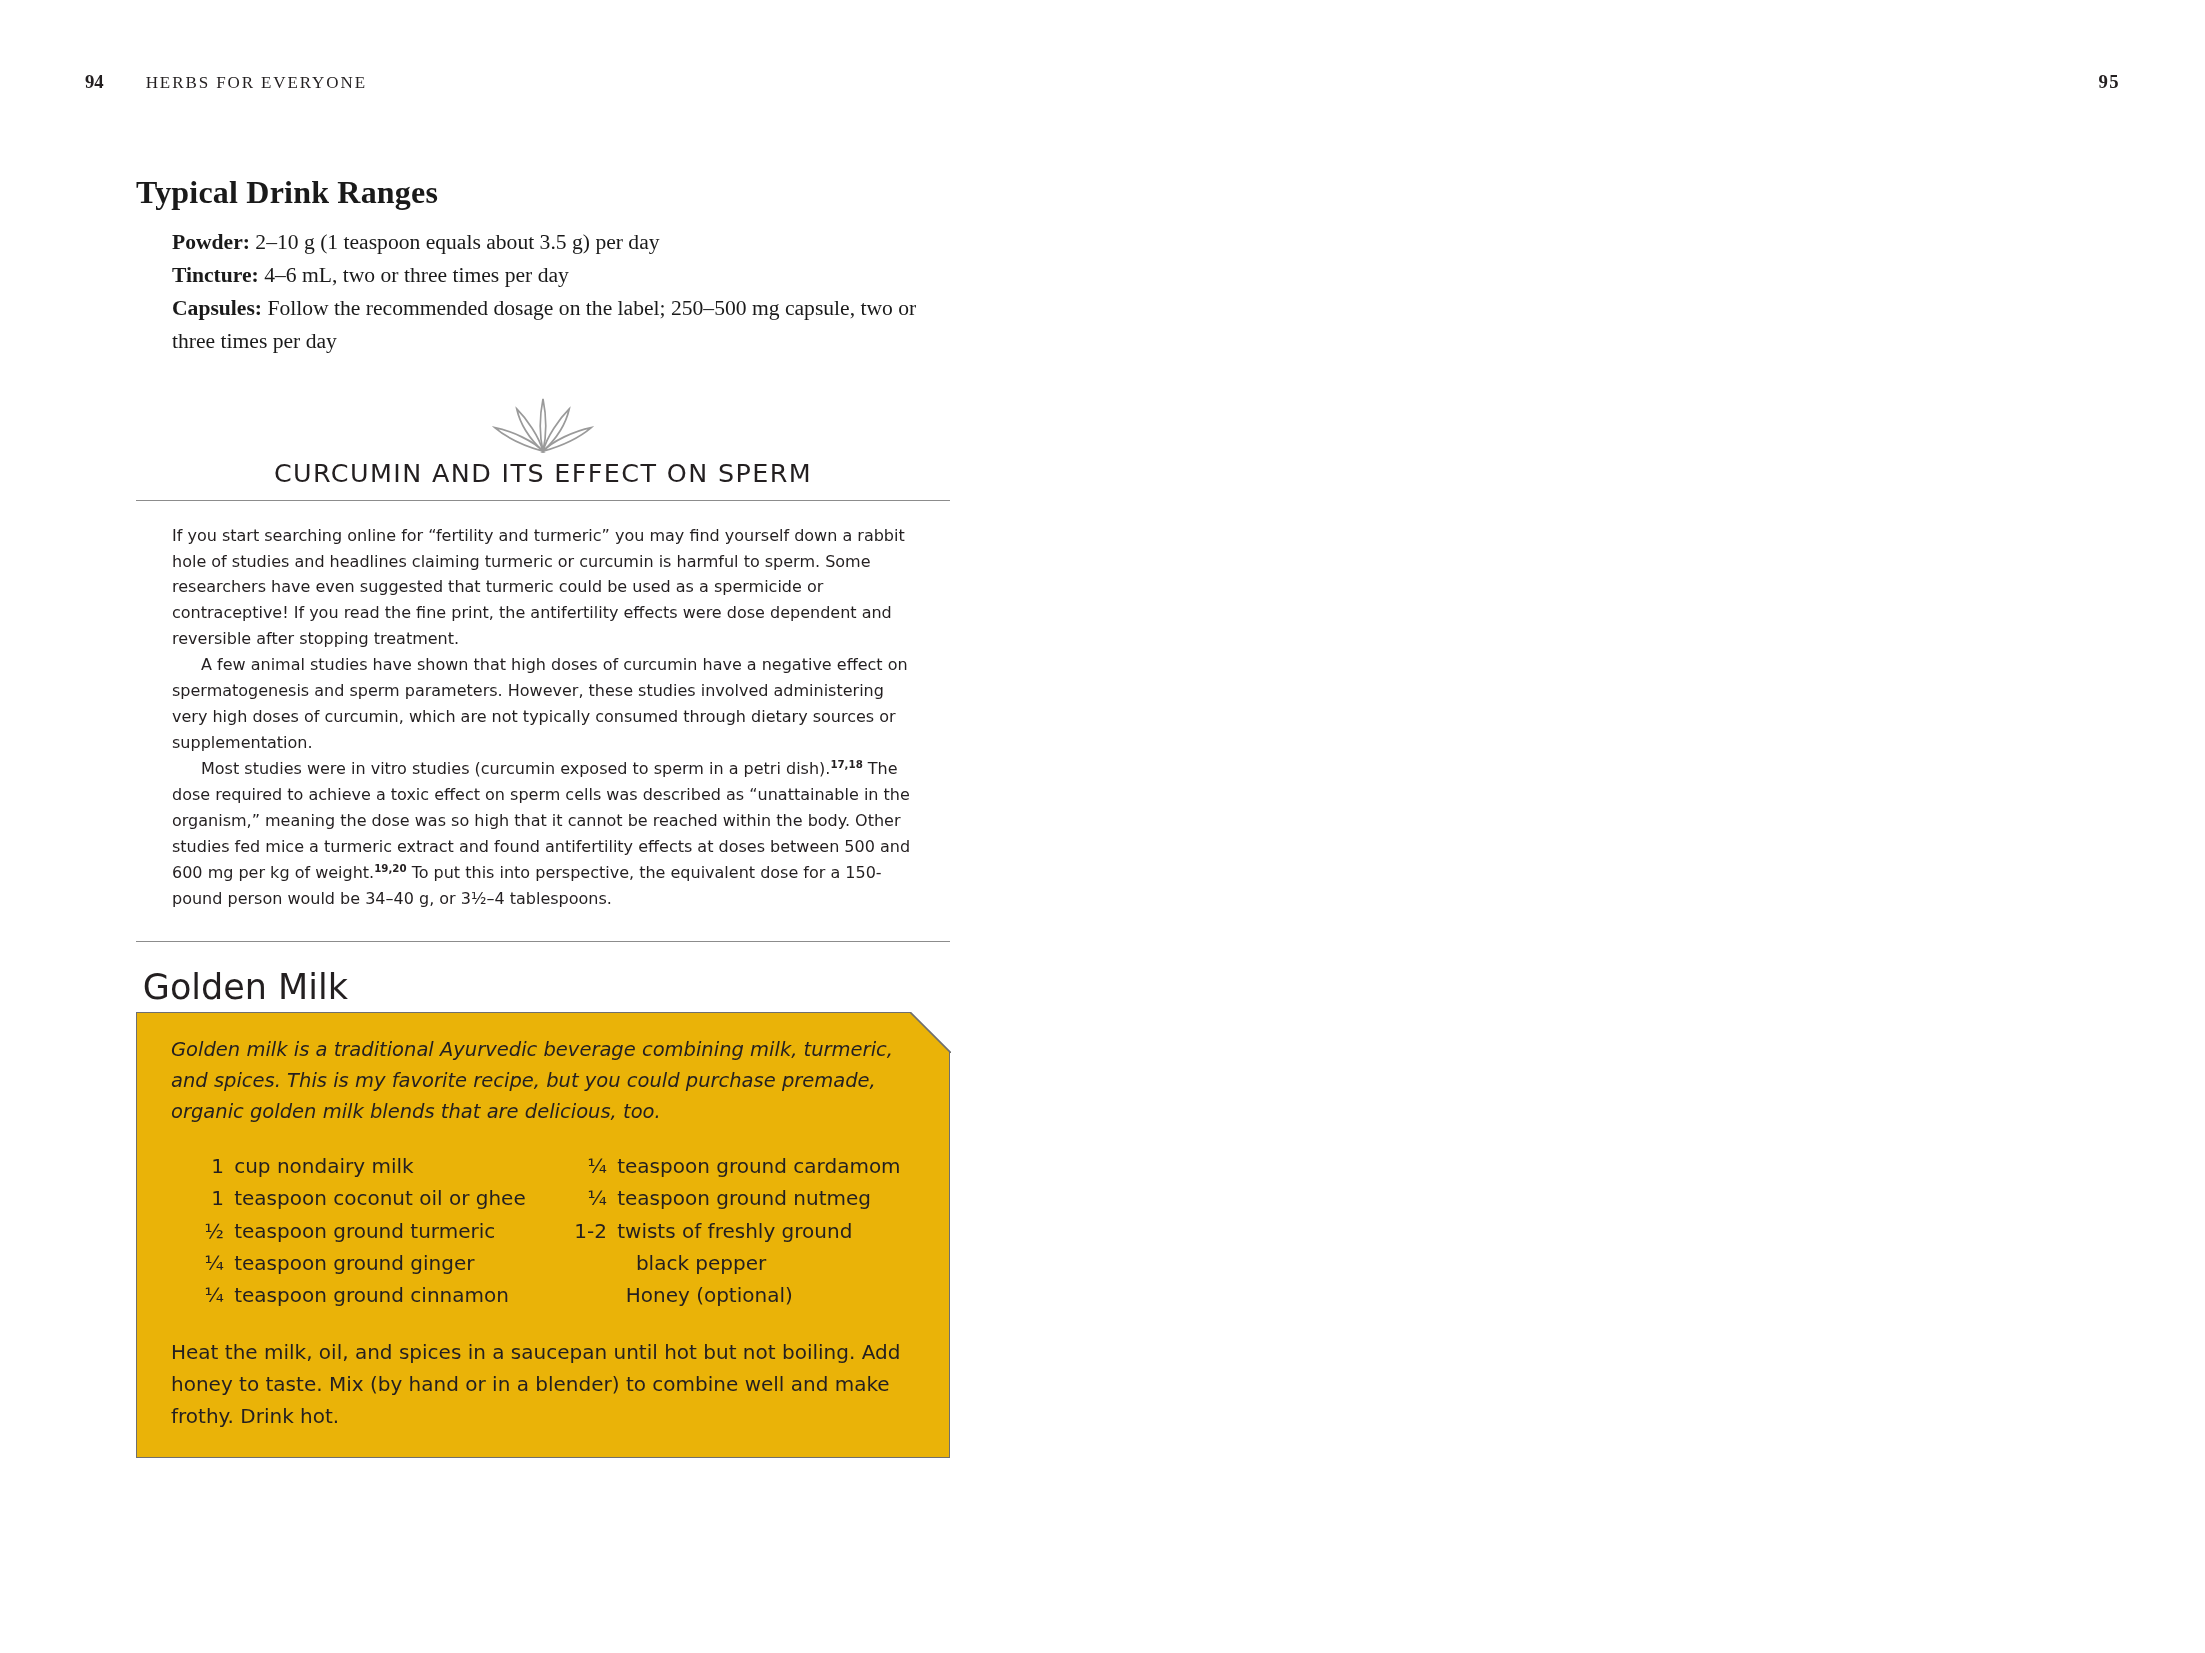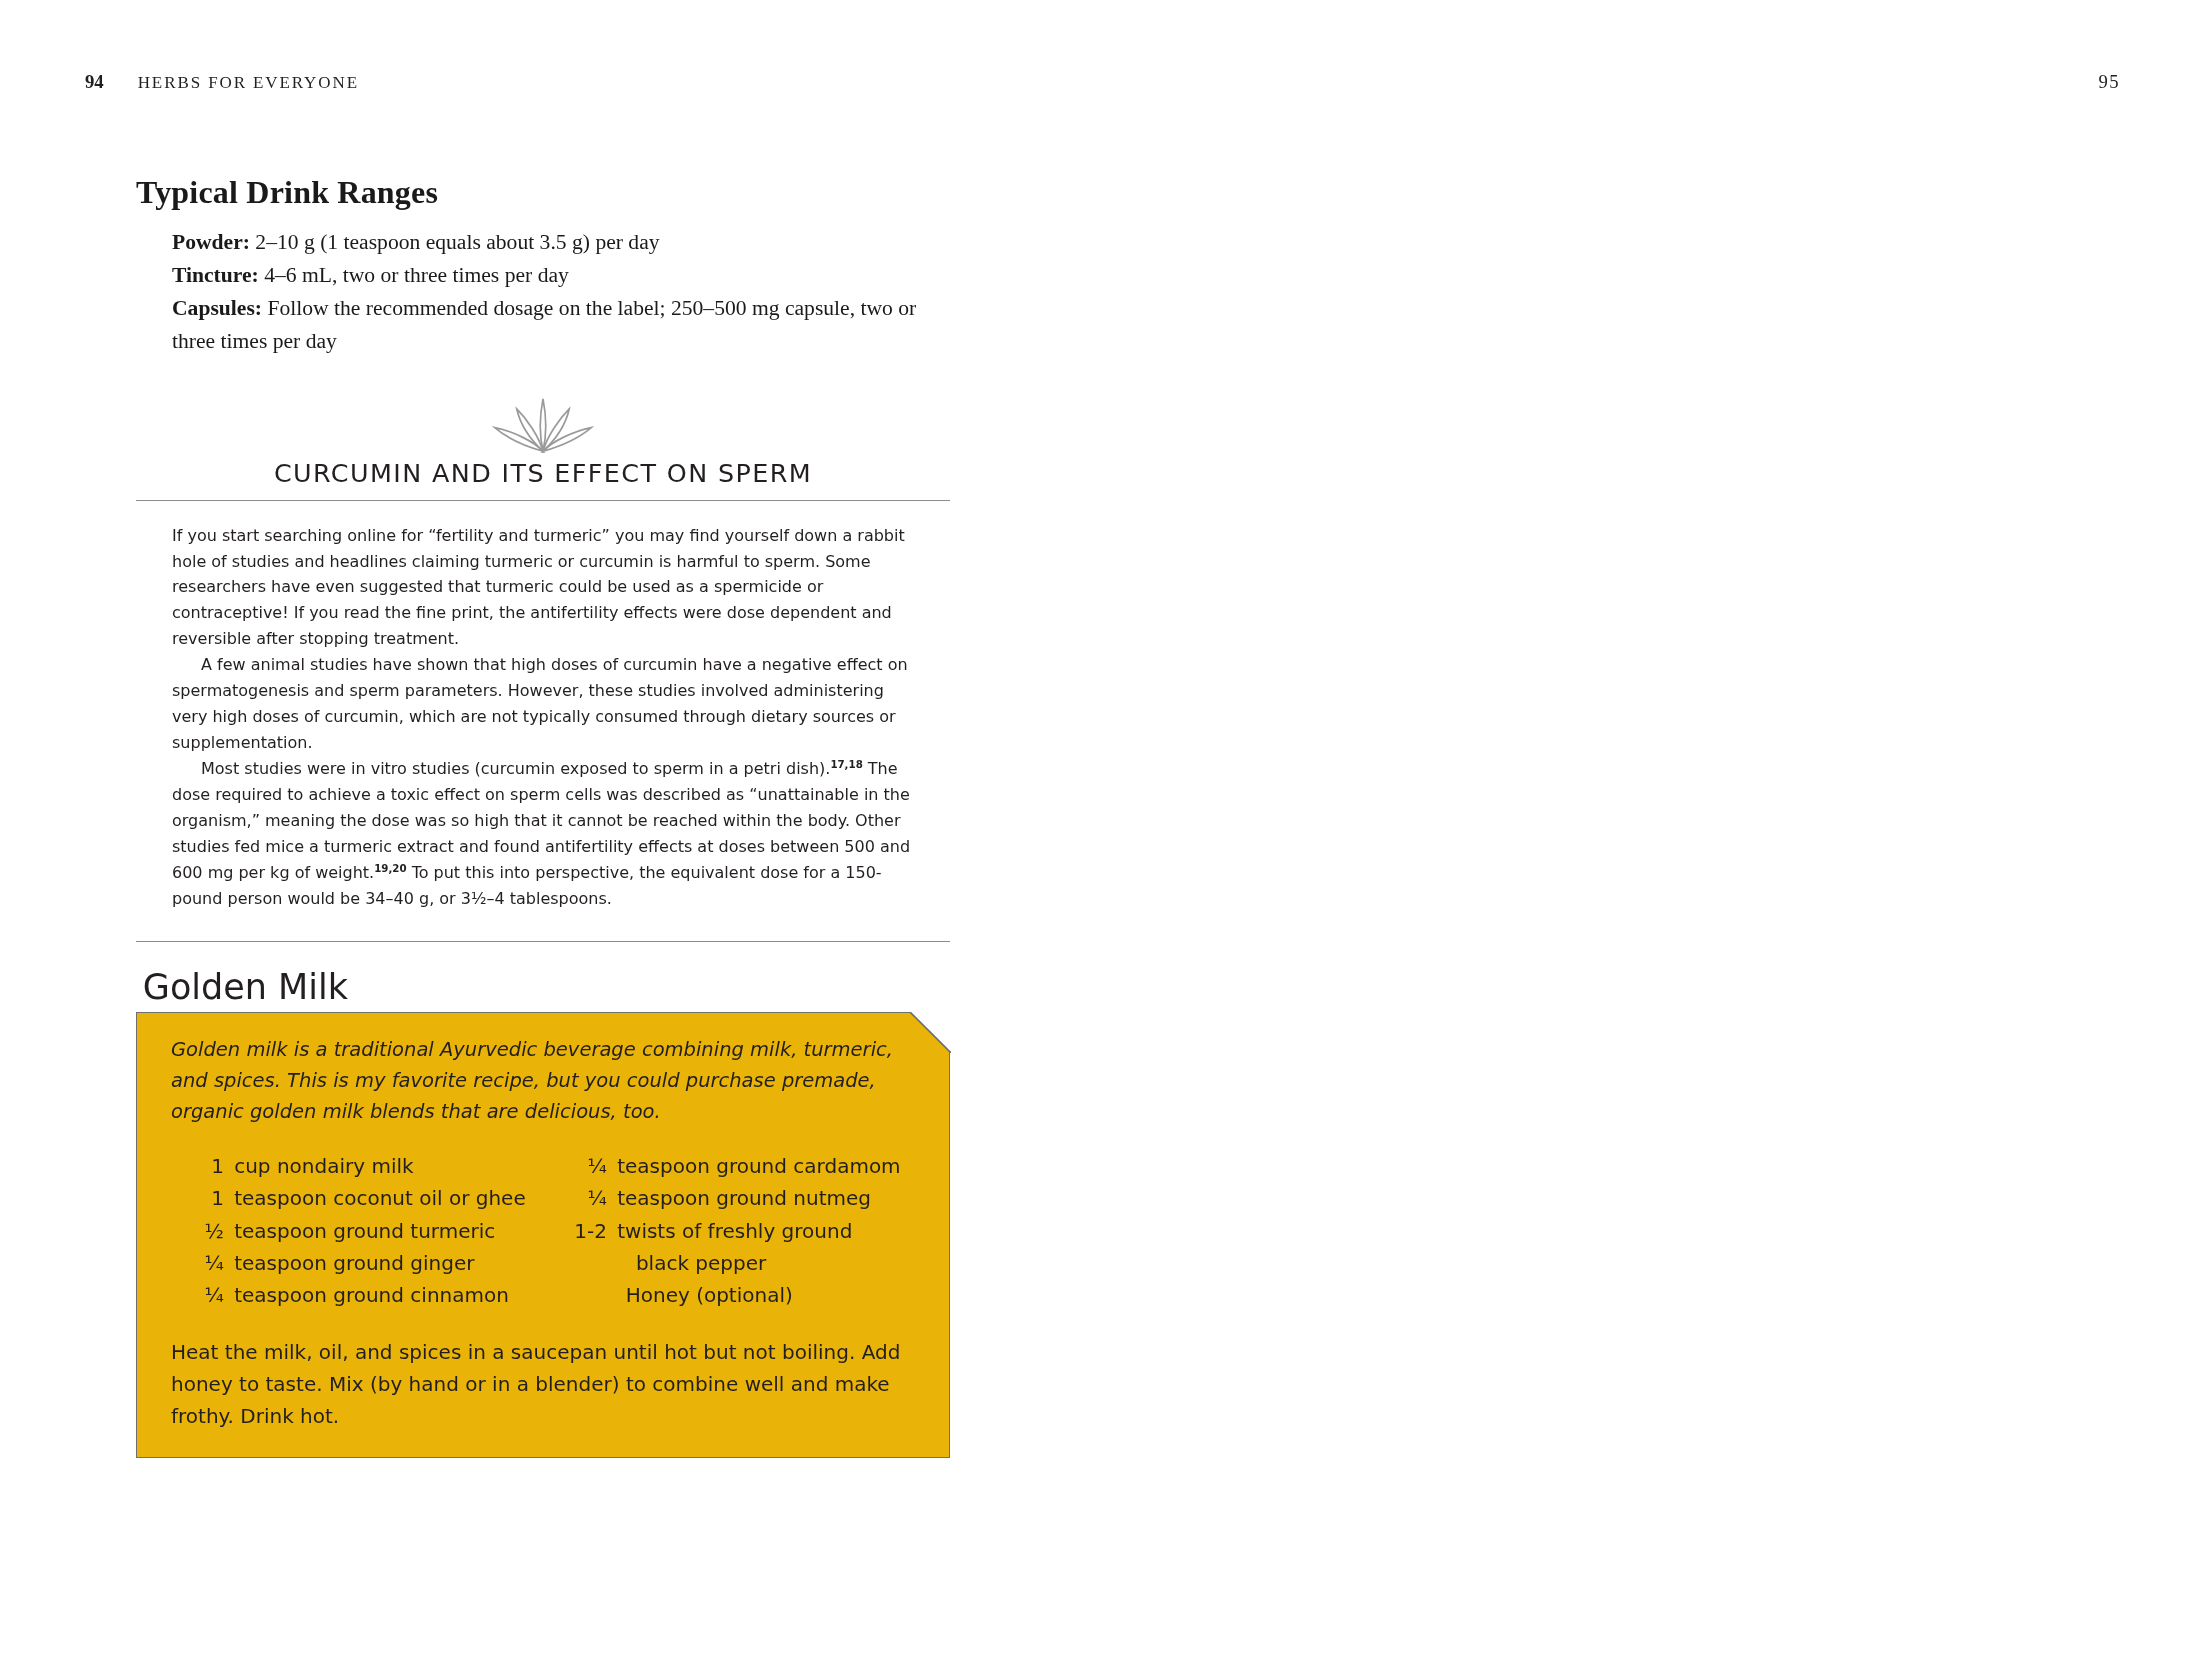--- a/index.html
+++ b/index.html
@@ -31,22 +31,22 @@
   .runhead {
     position: absolute;
     top: 71px;
     font-family: "Liberation Serif", serif;
     font-size: 18px;
     letter-spacing: 1.4px;
     color: #231f20;
   }
   .runhead-left { left: 85px; display: flex; align-items: baseline; gap: 34px; }
   .folio { font-weight: bold; font-size: 18.7px; letter-spacing: 0; }
-  .runhead-title { text-transform: uppercase; letter-spacing: 1.9px; font-size: 17px; }
-  .runhead-right { right: 85px; font-weight: normal; font-size: 18.7px; }
+  .runhead-title { text-transform: uppercase; letter-spacing: 1.9px; font-size: 17px; margin-left: 8px; }
+  .runhead-right { right: 85px; font-weight: bold; font-size: 18.7px; }
 
   
   .left-body {
     position: absolute;
     left: 136px;
     top: 174px;
     width: 814px;
   }
 
   h2.dosage-title {

